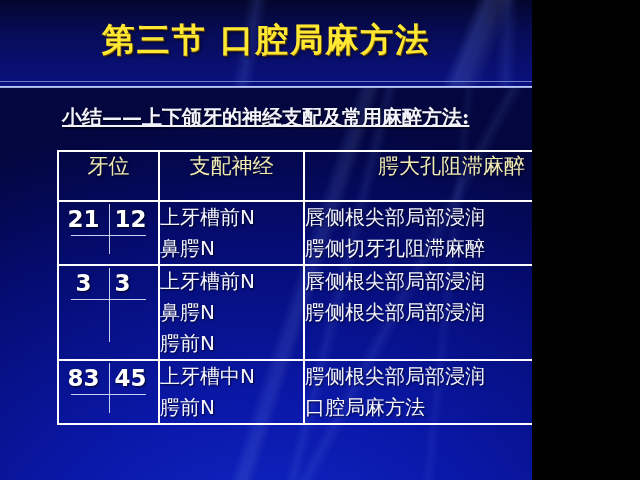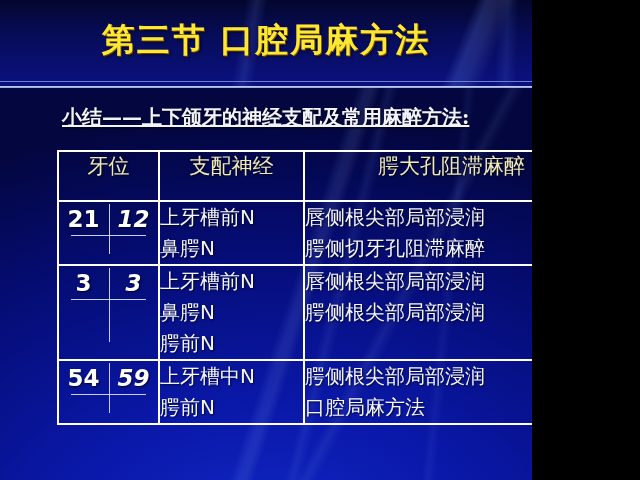--- a/index.html
+++ b/index.html
@@ -146,21 +146,21 @@
     color: #ffffff;
     text-shadow: 1px 1px 2px rgba(0,0,0,.75);
     height: 29px;
     line-height: 29px;
   }
   .quad-nums .q {
     width: 38px;
     text-align: center;
   }
   .quad-nums .q.left  {  padding-right: 6px; }
-  .quad-nums .q.right { text-align: center;   padding-left: 6px; font-style: italic; }
+  .quad-nums .q.right { text-align: left;   padding-left: 6px; }
   .quad-hline {
     position: absolute;
     left: 12px; right: 12px;
     top: 33px;
     height: 1px;
     background: #c8cff0;
   }
   .quad-vline {
     position: absolute;
     left: 50%;
@@ -243,22 +243,22 @@
         <td class="cell-text">
           <span class="ln">唇侧根尖部局部浸润</span>
           <span class="ln">腭侧根尖部局部浸润</span>
         </td>
       </tr>
 
       <tr class="row3">
         <td class="tooth-cell">
           <div class="quad">
             <div class="quad-nums">
-              <span class="q left">54</span>
-              <span class="q right">59</span>
+              <span class="q left">83</span>
+              <span class="q right">45</span>
             </div>
             <div class="quad-hline"></div>
             <div class="quad-vline"></div>
           </div>
         </td>
         <td class="cell-text">
           <span class="ln">上牙槽中N</span>
           <span class="ln">腭前N</span>
         </td>
         <td class="cell-text">

